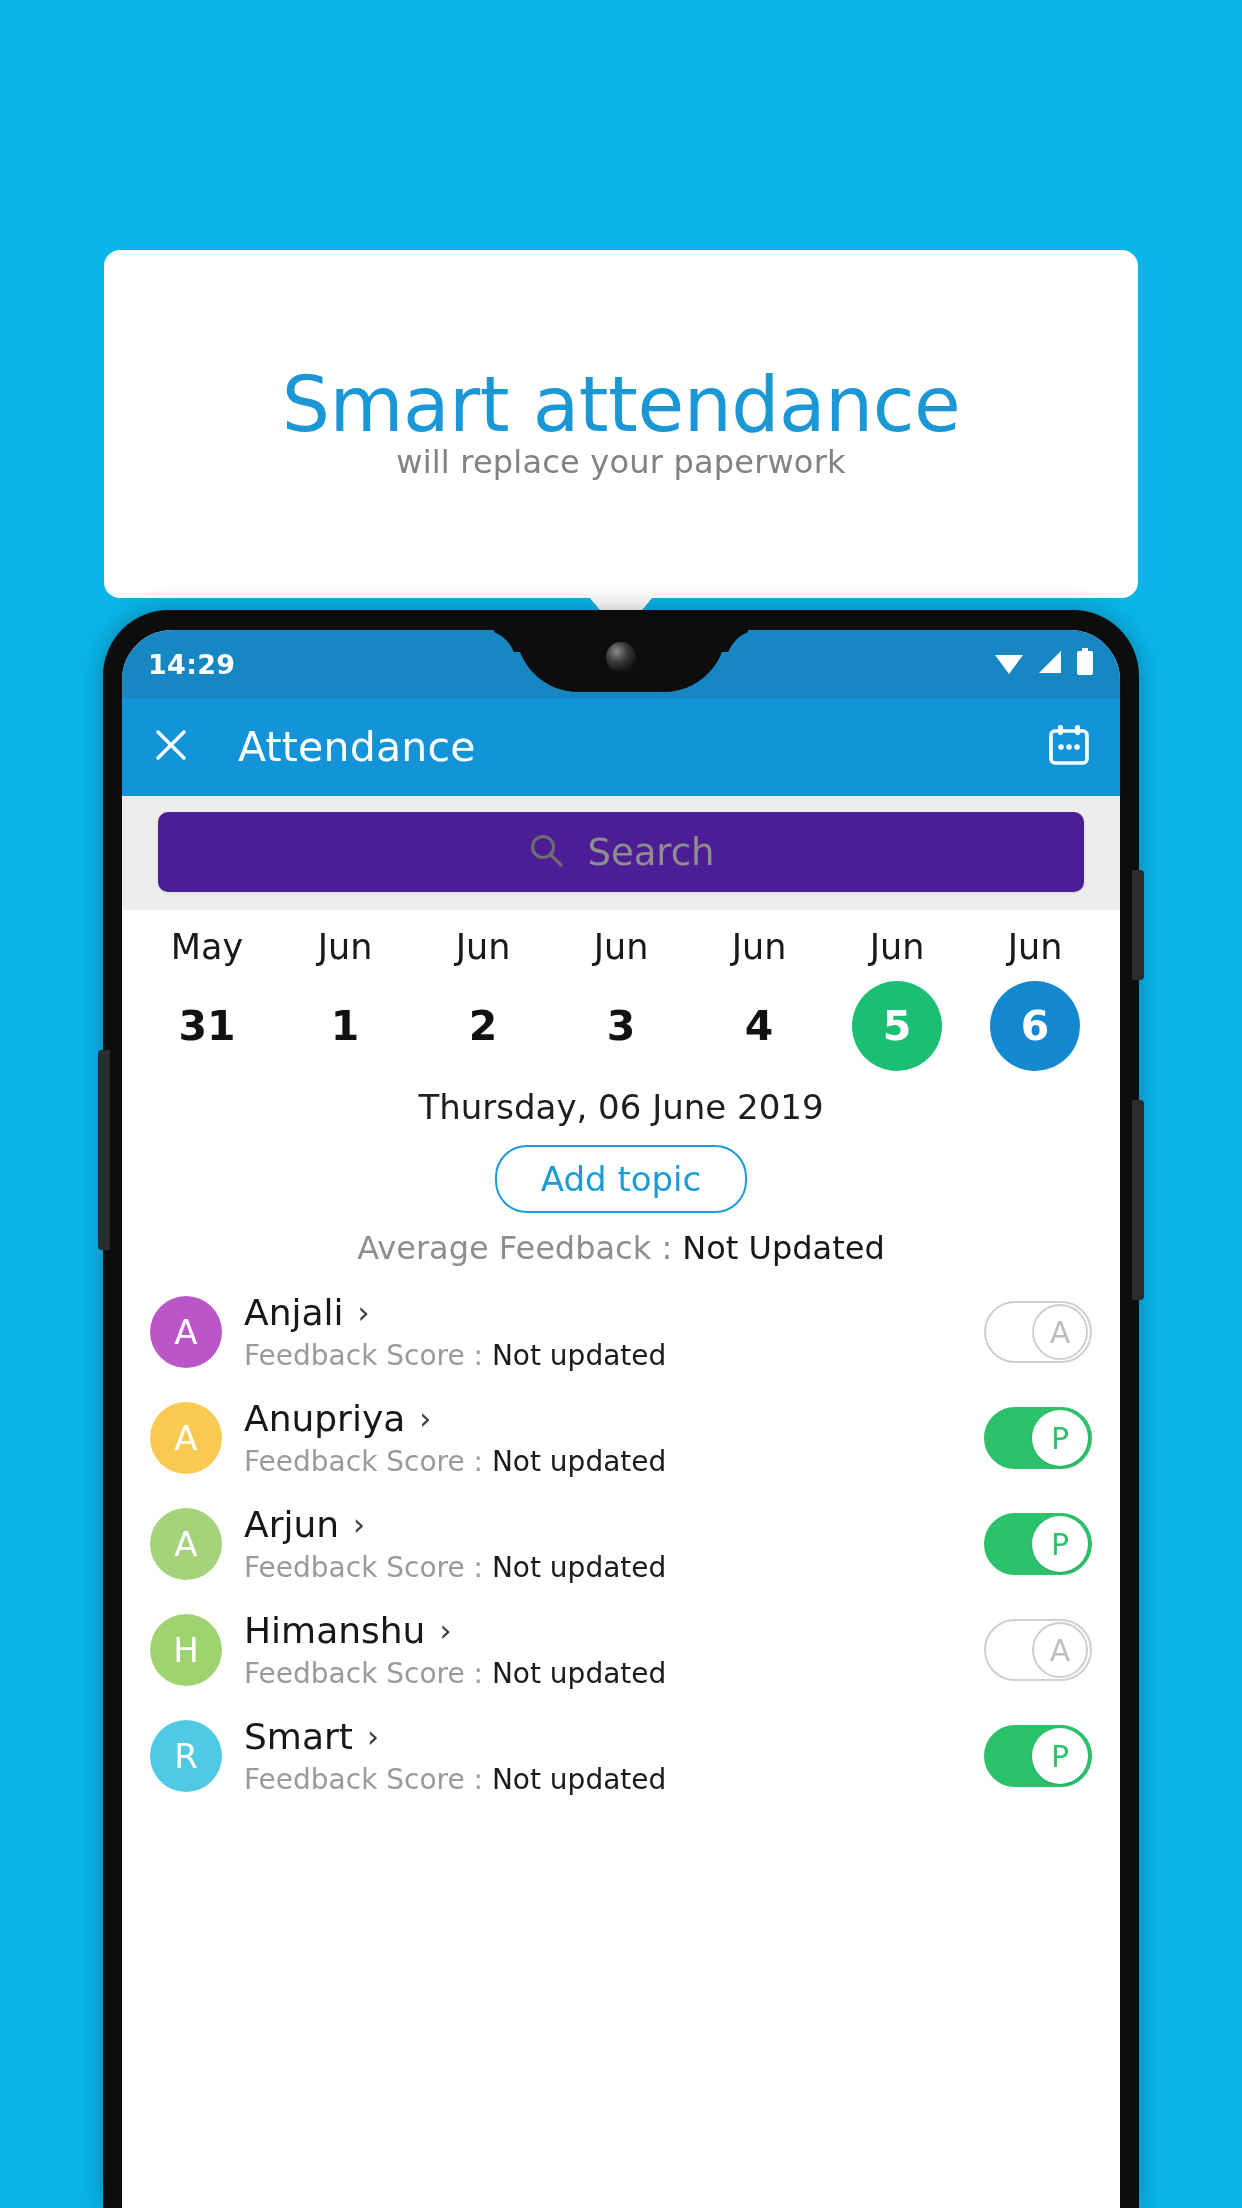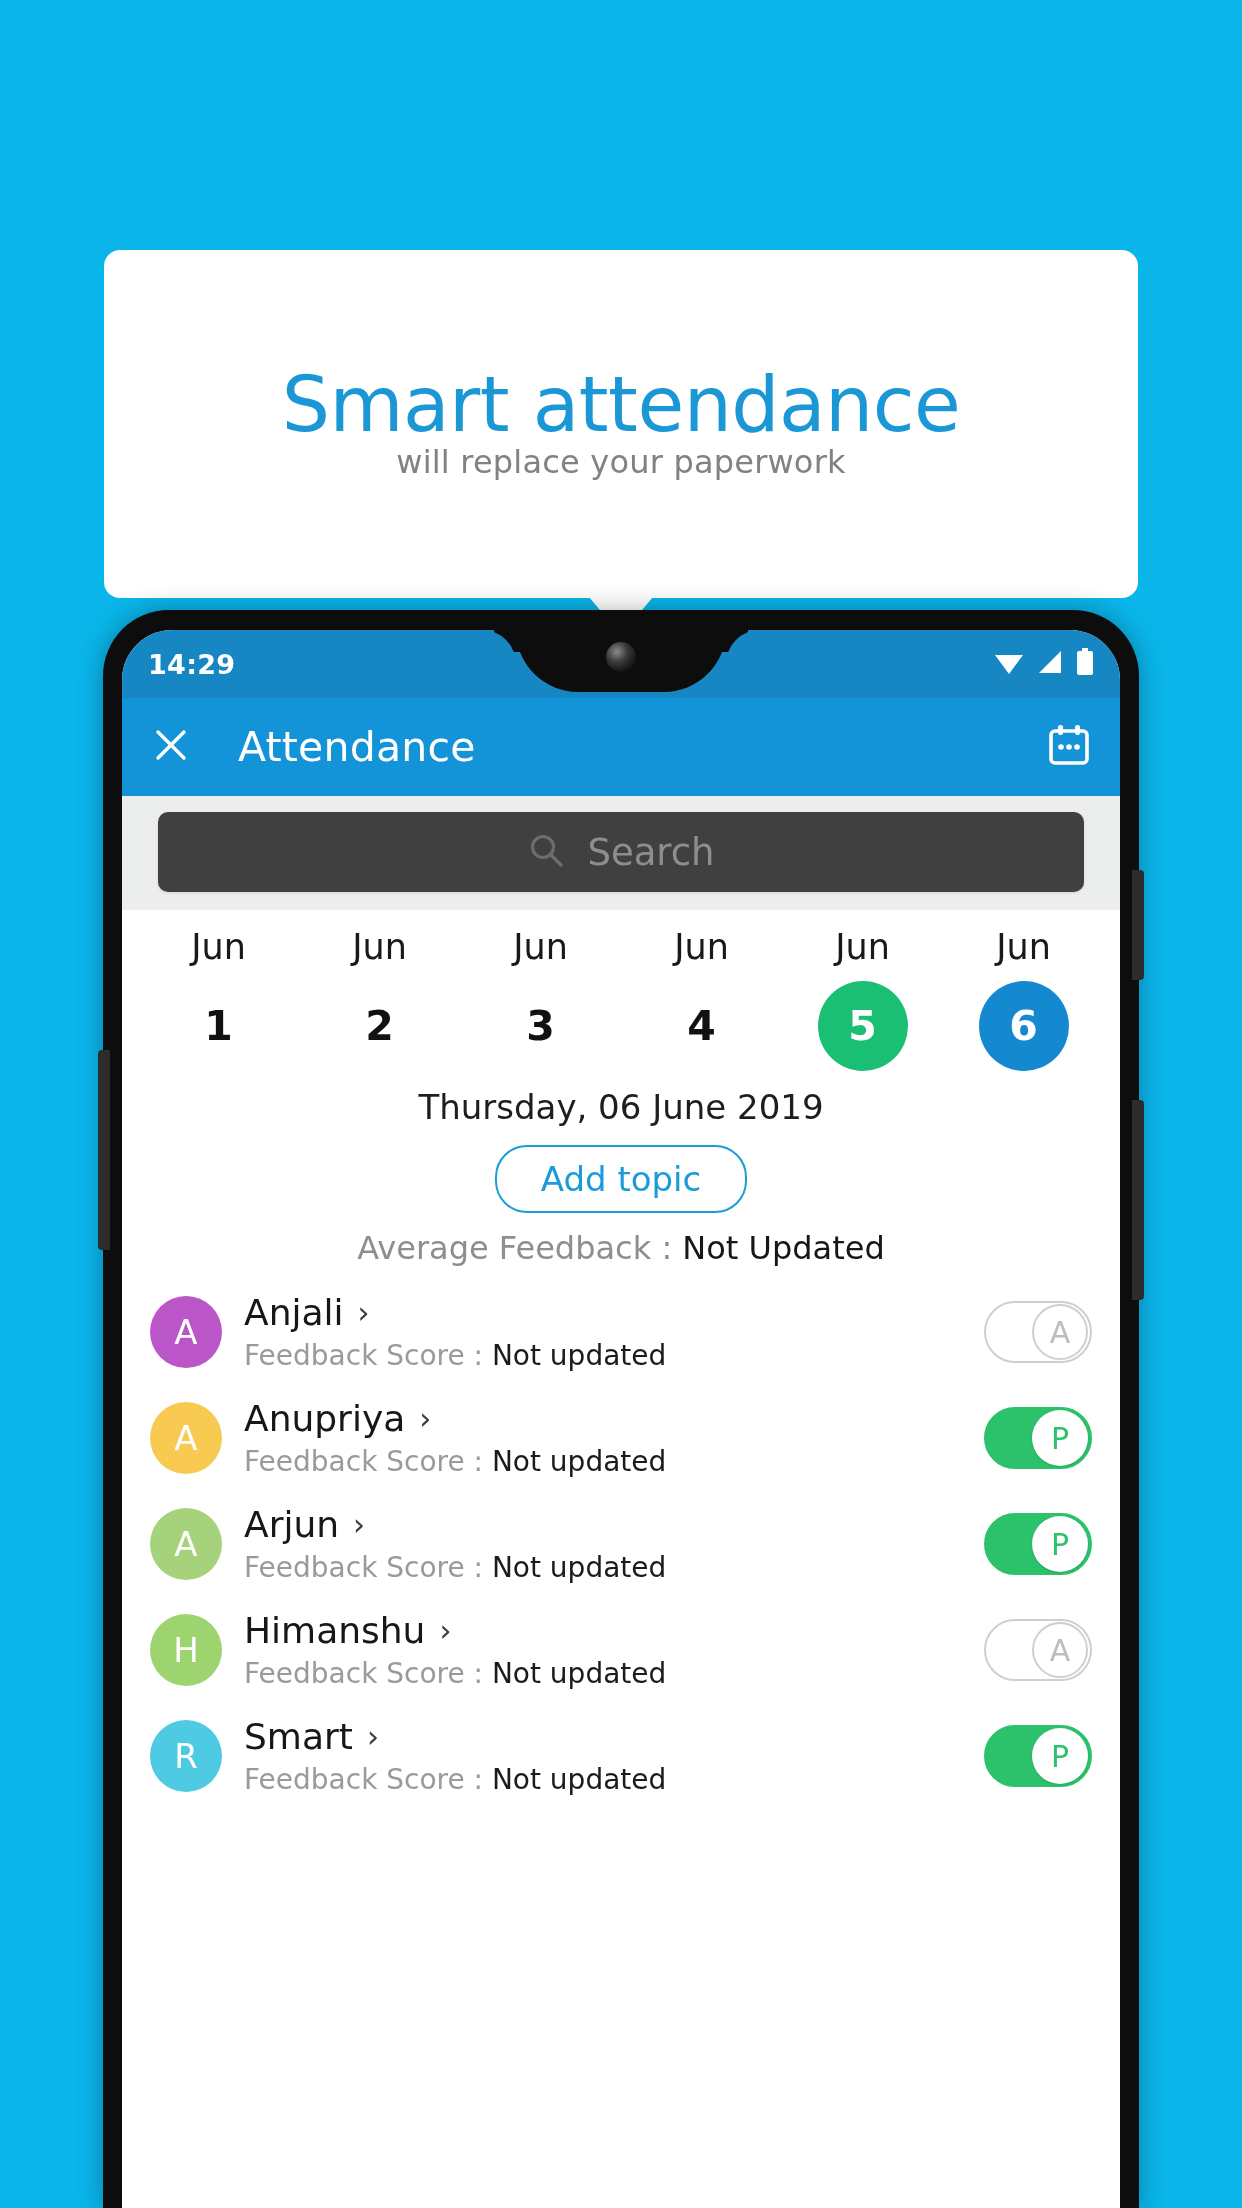--- a/index.html
+++ b/index.html
@@ -156,21 +156,21 @@
     letter-spacing: 0.2px;
   }
   .appbar-spacer { flex: 1; }
 
   
   .search-wrap {
     background: #eceded;
     padding: 16px 36px 18px 36px;
   }
   .search-box {
-    background: #404040;
+    background: #4c1d95;
     border-radius: 10px;
     height: 80px;
     display: flex;
     align-items: center;
     justify-content: center;
     gap: 22px;
     box-shadow: 0 1px 3px rgba(0,0,0,0.10);
   }
   .search-text {
     color: #8e8e8e;
@@ -391,20 +391,24 @@
               <circle cx="16" cy="16" r="10.5" fill="none" stroke="#6d6d6d" stroke-width="3.2"></circle>
               <path d="M24 24 L34 34" stroke="#6d6d6d" stroke-width="3.2" stroke-linecap="round"></path>
             </svg>
           </span>
           <span class="search-text">Search</span>
         </div>
       </div>
 
       <div class="date-strip" id="date-strip">
           <div class="date-cell">
+            <div class="date-month">May</div>
+            <div class="date-num">31</div>
+          </div>
+          <div class="date-cell">
             <div class="date-month">Jun</div>
             <div class="date-num">1</div>
           </div>
           <div class="date-cell">
             <div class="date-month">Jun</div>
             <div class="date-num">2</div>
           </div>
           <div class="date-cell">
             <div class="date-month">Jun</div>
             <div class="date-num">3</div>

